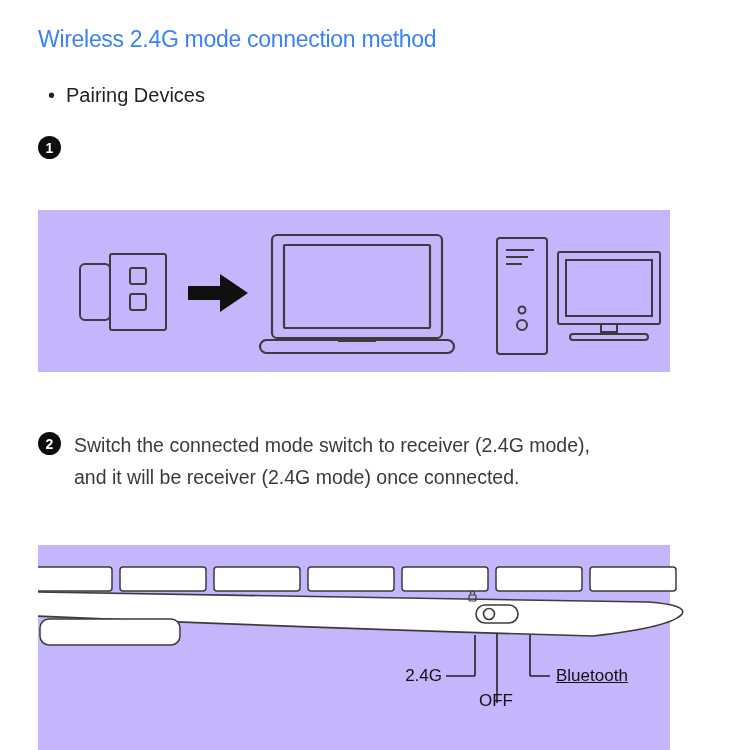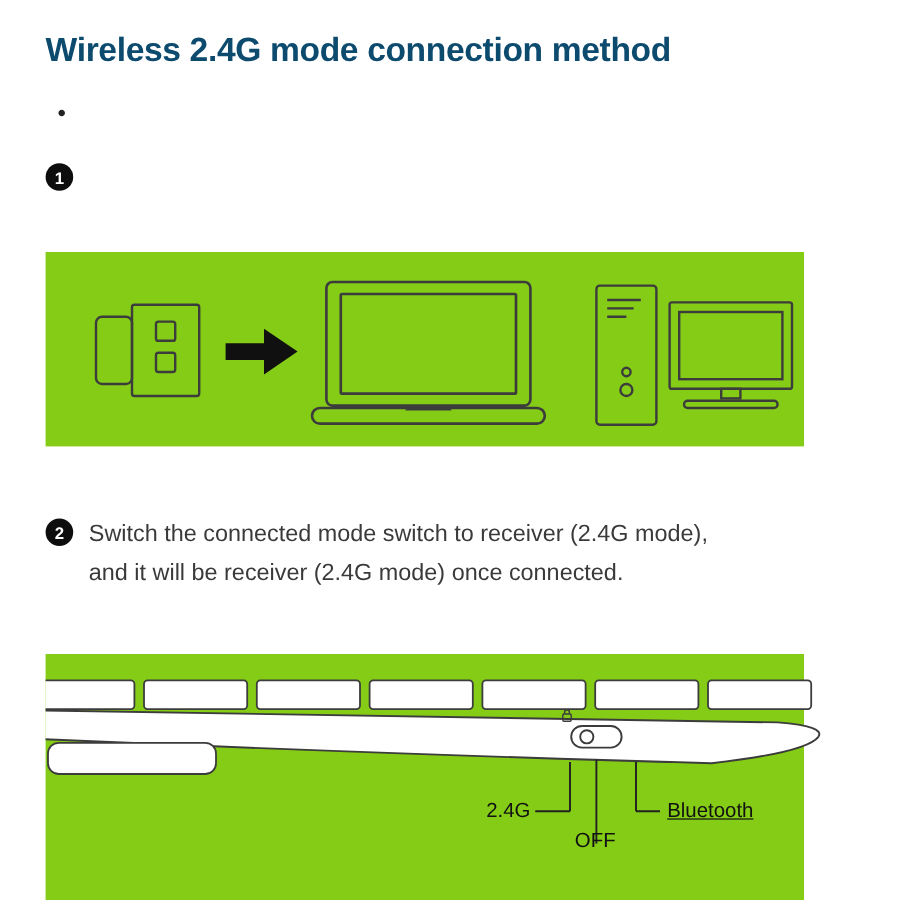--- a/index.html
+++ b/index.html
@@ -1,48 +1,49 @@
 <!DOCTYPE html>
 <html><head>
 <meta charset="utf-8">
 <style>
   * { margin:0; padding:0; box-sizing:border-box; }
   html, body { width:750px; height:750px; background:#ffffff; font-family:"Liberation Sans", sans-serif; }
   .page { position:relative; width:750px; height:750px; overflow:hidden; background:#ffffff; }
 
-  .title { position:absolute; left:38px; top:26px; font-size:28px; font-weight:700; color:#0c4a6e; letter-spacing:-0.3px; }
+  .title { position:absolute; left:38px; top:26px; font-size:23px; font-weight:400; color:#3b82f6; letter-spacing:-0.3px; }
 
   .bullet-row { position:absolute; left:48px; top:84px; display:flex; align-items:center; gap:11px; font-size:20px; color:#222222; }
 
   .step-row { position:absolute; left:38px; display:flex; gap:13px; align-items:flex-start; }
   .step-1 { top:134px; }
   .step-2 { top:430px; }
   .step-num { flex:0 0 auto; width:23px; height:23px; border-radius:50%; background:#0d0d0d; color:#ffffff;
               display:flex; align-items:center; justify-content:center; font-size:14px; font-weight:700; margin-top:2px; }
   .step-text { font-size:19.5px; color:#3a3a3a; line-height:1.62; white-space:pre-line; }
 
-  .panel { position:absolute; left:38px; width:632px; background:#84cc16; }
+  .panel { position:absolute; left:38px; width:632px; background:#c4b5fd; }
   .panel-1 { top:210px; height:162px; }
   .panel-2 { top:545px; height:205px; }
   .panel svg { display:block; position:absolute; left:0; top:0; }
 
   .switch-label { position:absolute; font-size:17px; color:#111111; }
   .label-24g { left:348px; top:121px; width:56px; text-align:right; }
   .label-off { left:441px; top:146px; font-weight:400; }
   .label-bt  { left:518px; top:121px;text-decoration:underline; }
 </style>
 </head>
 <body>
 
 <div class="page">
 
   <h1 class="title">Wireless 2.4G mode connection method</h1>
 
   <div class="bullet-row">
     <span>•</span>
+    <span>Pairing Devices</span>
   </div>
 
   <div class="step-row step-1">
     <span class="step-num">1</span>
   </div>
 
   <div class="panel panel-1">
     <svg width="674" height="162" viewBox="0 0 674 162">
 
       <g fill="none" stroke="#3c3c3c" stroke-width="2">

